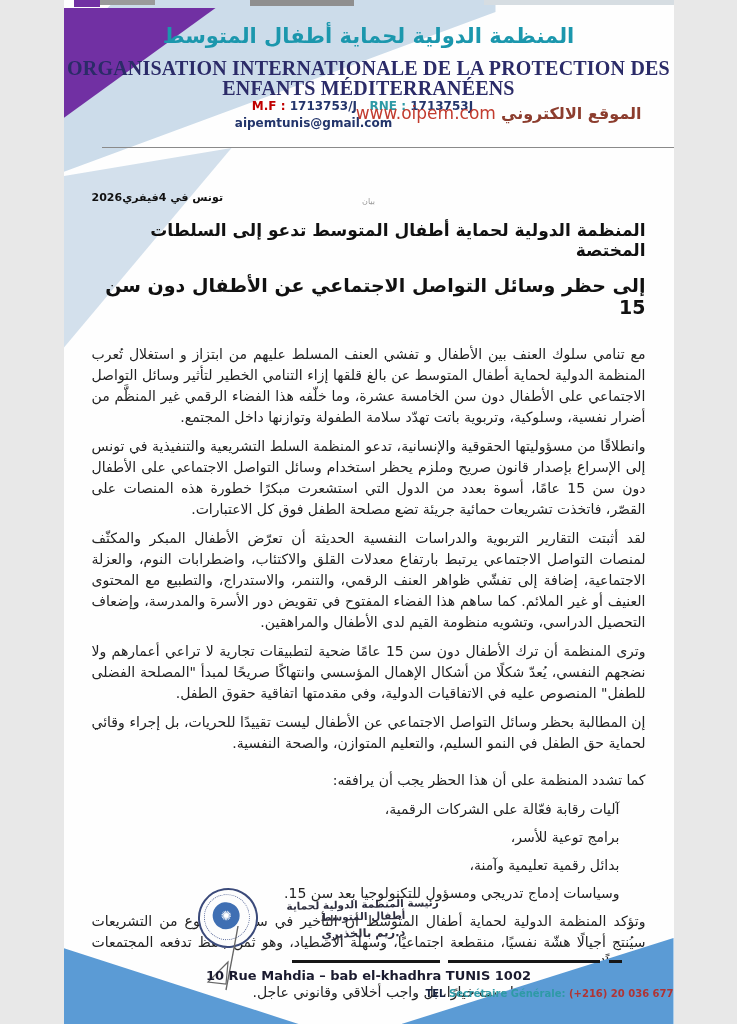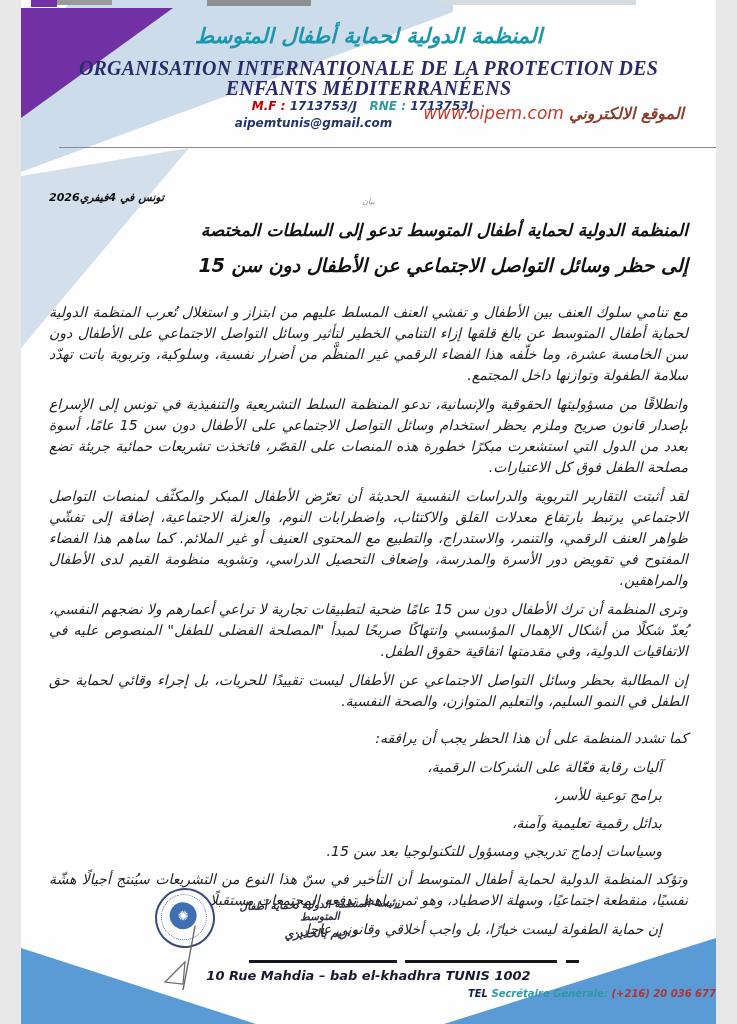--- a/index.html
+++ b/index.html
@@ -1,21 +1,20 @@
 <!DOCTYPE html>
 <html lang="ar"><head>
 <meta charset="utf-8">
 <style>
   html,body{margin:0;padding:0;background:#e8e8e8;}
   .page{
-    position:relative;width:695px;height:1024px;margin:0 auto;
+    position:relative;width:610px;height:1024px;margin:0 auto;
     background:#fefefe;overflow:hidden;
     font-family:"DejaVu Sans","Liberation Sans",sans-serif;
     color:#1c1c1c;
-    font-style:italic;
   }
   
   .shape{position:absolute;pointer-events:none;}
   .band-a{
     left:0;top:0;width:737px;height:190px;background:#ccdcea;
     clip-path:polygon(52px 0,432px 0,432px 12px,0 172px,0 52px);
   }
   .band-b{
     left:0;top:0;width:737px;height:360px;background:#d3e0ec;
     clip-path:polygon(0 176px,168px 148px,0 348px);

